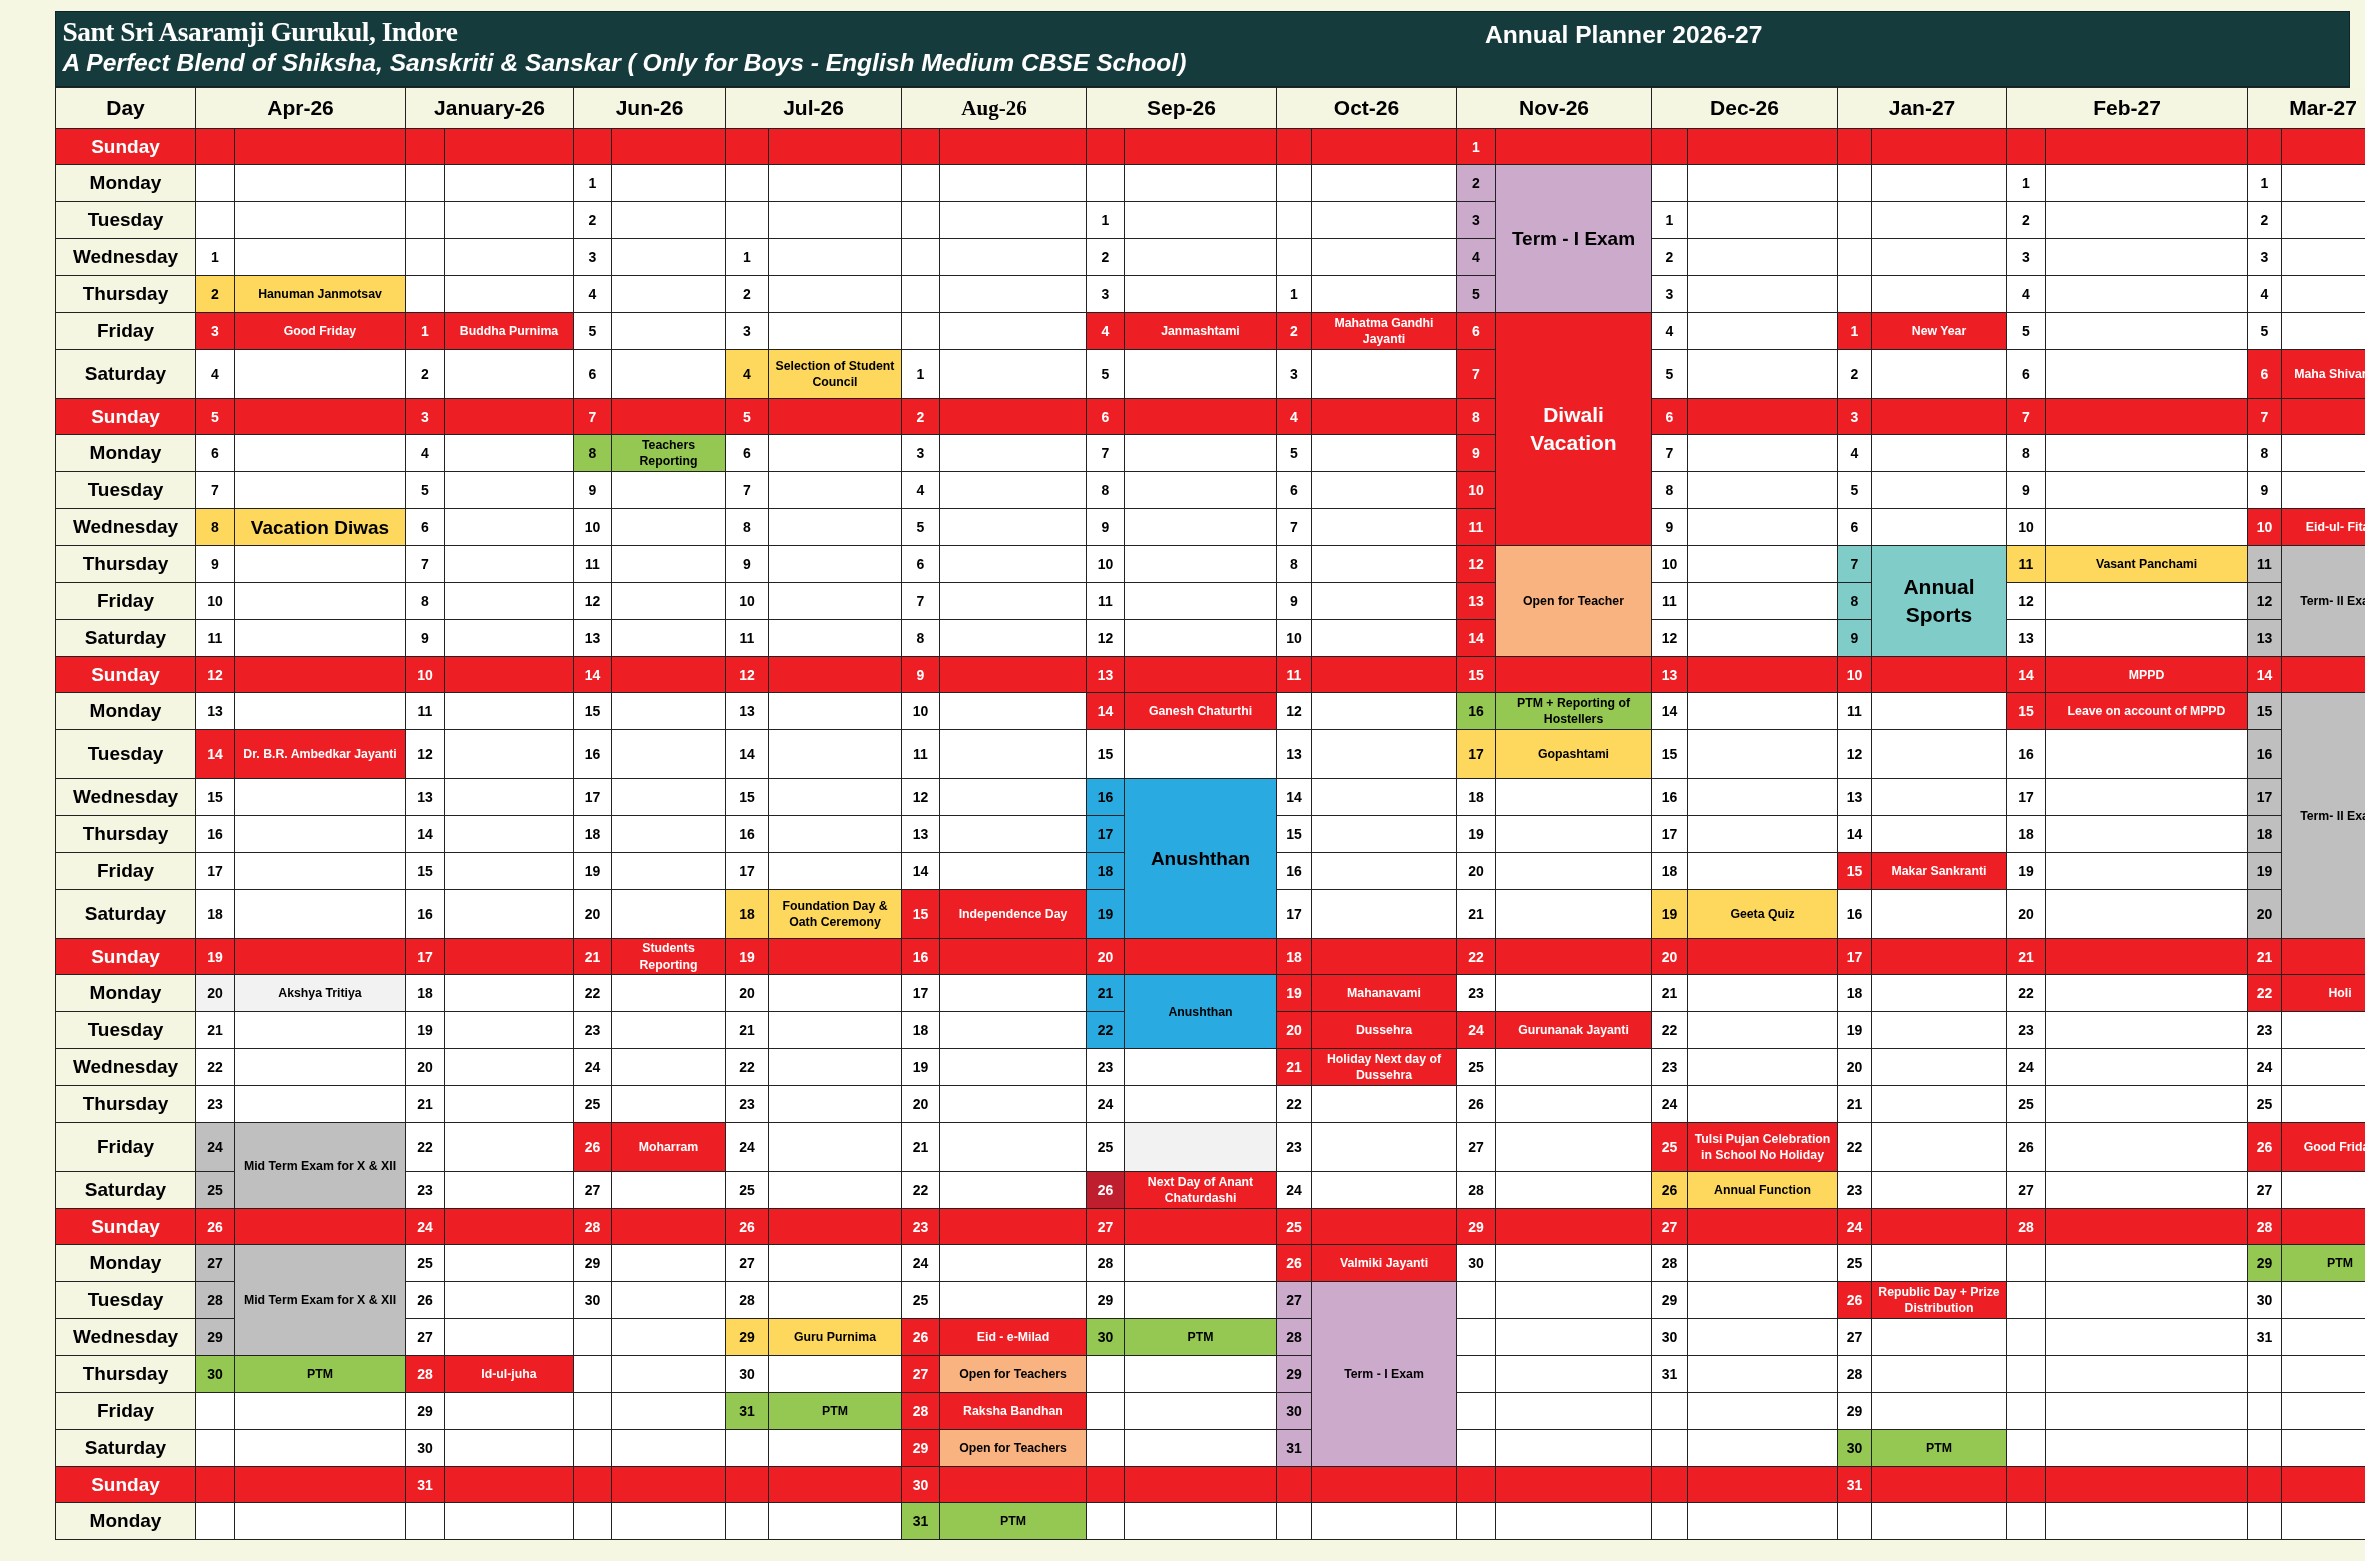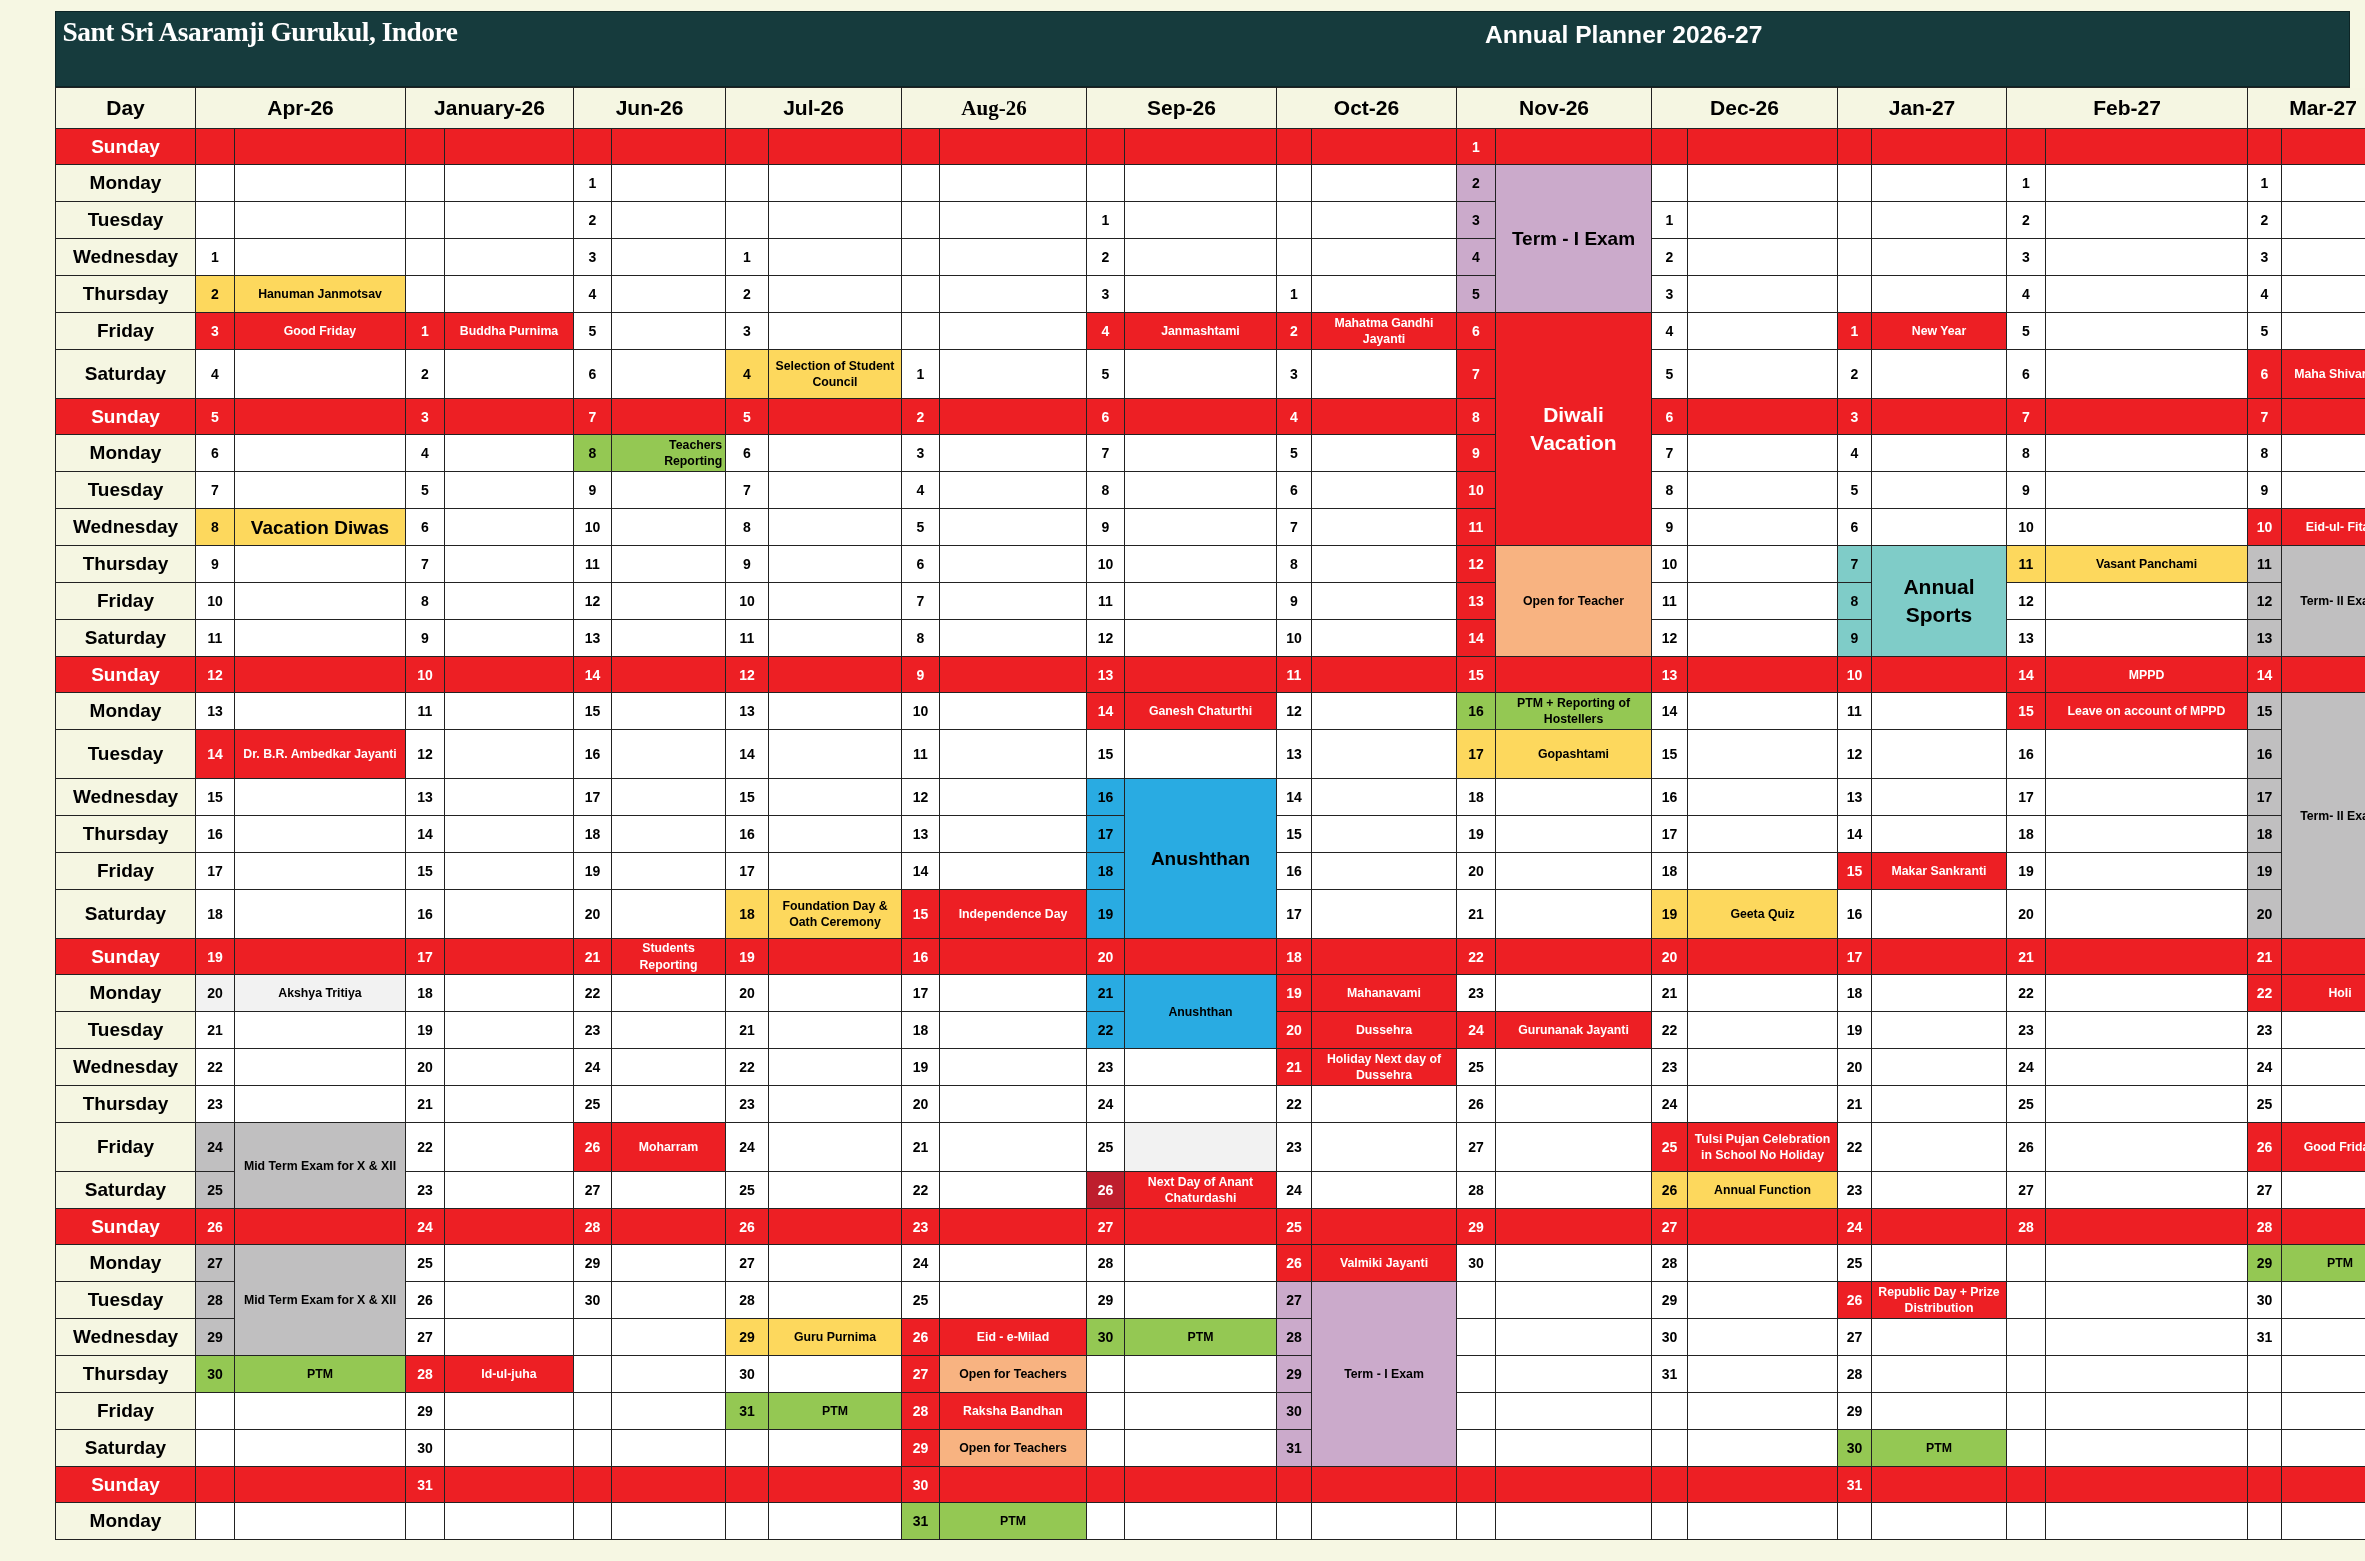--- a/index.html
+++ b/index.html
@@ -31,20 +31,21 @@
   .lgy { background:#f2f2f2; color:#000; }
   .big { font-size:19px; }
   .xbig { font-size:21px; }
 </style>
 </head>
 <body>
 
 <div id="planner">
   <div class="banner">
     <div class="school">Sant Sri Asaramji Gurukul, Indore</div>
+    <div class="tagline">A Perfect Blend  of Shiksha, Sanskriti &amp; Sanskar ( Only for Boys - English Medium CBSE School)</div>
     <div class="ptitle">Annual Planner 2026-27</div>
   </div>
   <div id="grid" style="grid-template-columns: 140px 39px 171px 39px 129px 38px 114px 43px 133px 38px 147px 38px 152px 35px 145px 39px 156px 36px 150px 34px 135px 39px 202px 34px 117px; grid-template-rows: 41px 36px 37px 37px 37px 37px 37px 49px 36px 37px 37px 37px 37px 37px 37px 36px 37px 49px 37px 37px 37px 49px 36px 37px 37px 37px 37px 49px 37px 36px 37px 37px 37px 37px 37px 37px 36px 37px;">
       <div class="c hdr" style="grid-area: 1 / 1;">Day</div>
       <div class="c hdr" style="grid-area: 1 / 2 / auto / span 2;">Apr-26</div>
       <div class="c hdr" style="grid-area: 1 / 4 / auto / span 2;">January-26</div>
       <div class="c hdr" style="grid-area: 1 / 6 / auto / span 2;">Jun-26</div>
       <div class="c hdr" style="grid-area: 1 / 8 / auto / span 2;">Jul-26</div>
       <div class="c hdr" style="grid-area: 1 / 10 / auto / span 2; font-family: Liberation Serif, serif;">Aug-26</div>
       <div class="c hdr" style="grid-area: 1 / 12 / auto / span 2;">Sep-26</div>
@@ -246,21 +247,21 @@
       <div class="c ev" style="grid-area: 5 / 7;"></div>
       <div class="c d" style="grid-area: 6 / 6;">4</div>
       <div class="c ev" style="grid-area: 6 / 7;"></div>
       <div class="c d" style="grid-area: 7 / 6;">5</div>
       <div class="c ev" style="grid-area: 7 / 7;"></div>
       <div class="c d" style="grid-area: 8 / 6;">6</div>
       <div class="c ev" style="grid-area: 8 / 7;"></div>
       <div class="c d sunrow" style="grid-area: 9 / 6;">7</div>
       <div class="c ev sunrow" style="grid-area: 9 / 7;"></div>
       <div class="c d grn" style="grid-area: 10 / 6;">8</div>
-      <div class="c ev grn" style="grid-area: 10 / 7 / span 1; text-align: right;">Teachers Reporting</div>
+      <div class="c ev grn" style="grid-area: 10 / 7 / span 1;">Teachers Reporting</div>
       <div class="c d" style="grid-area: 11 / 6;">9</div>
       <div class="c ev" style="grid-area: 11 / 7;"></div>
       <div class="c d" style="grid-area: 12 / 6;">10</div>
       <div class="c ev" style="grid-area: 12 / 7;"></div>
       <div class="c d" style="grid-area: 13 / 6;">11</div>
       <div class="c ev" style="grid-area: 13 / 7;"></div>
       <div class="c d" style="grid-area: 14 / 6;">12</div>
       <div class="c ev" style="grid-area: 14 / 7;"></div>
       <div class="c d" style="grid-area: 15 / 6;">13</div>
       <div class="c ev" style="grid-area: 15 / 7;"></div>

